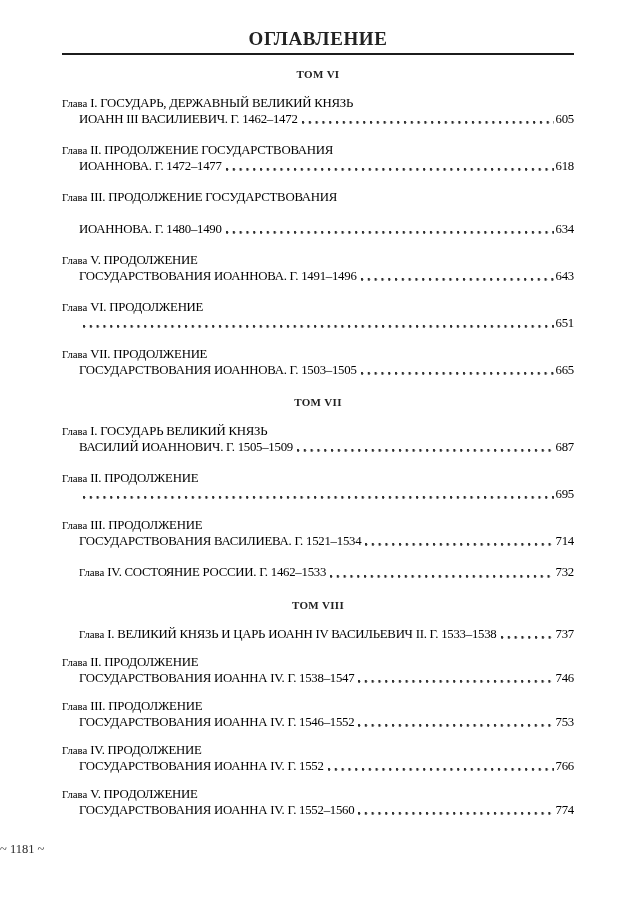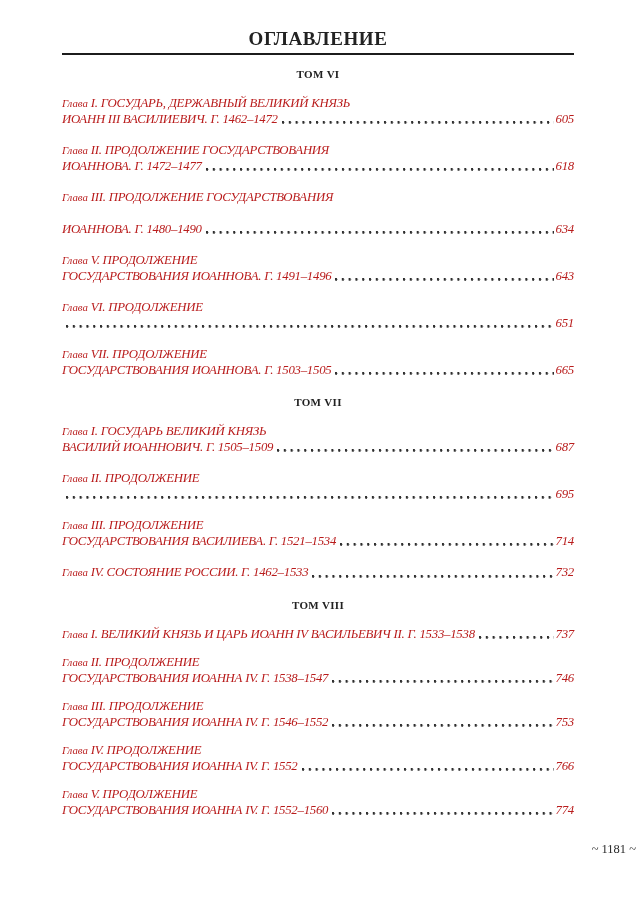--- a/index.html
+++ b/index.html
@@ -37,44 +37,43 @@
     text-align: center;
     letter-spacing: 0.3px;
     margin-top: 11px;
     margin-bottom: 13px;
   }
   .entry {
     font-size: 12.8px;
     line-height: 15.5px;
     letter-spacing: -0.25px;
     margin-bottom: 16px;
-    color: #b91c1c;
-    font-style: italic;
+    color: #000000;
   }
   .volume:nth-of-type(3) .entry { margin-bottom: 13px; }
   .entry-line { white-space: nowrap; }
-  .leader-row { display: flex; }
+  .leader-row { display: flex; margin-left: 17px; }
   .entry-text { white-space: nowrap; flex: 0 0 auto; }
   .chapter-word { font-size: 10.8px; letter-spacing: 0; }
   .leader {
     flex: 1 1 auto;
     min-width: 10px;
     margin: 0 2px 0 4px;
     background-image: radial-gradient(circle at 1.1px 1.1px, #2e2e2e 1.05px, rgba(0,0,0,0) 1.5px);
     background-size: 6.8px 2.6px;
     background-repeat: repeat-x;
     background-position: left 0 bottom 3px;
   }
   .page-num { flex: 0 0 auto; white-space: nowrap; }
   .page-footer {
     position: absolute;
     left: 0;
     bottom: 21px;
     width: 100%;
-    text-align: right;
+    text-align: left;
     font-size: 12.5px;
     color: #2a2a2a;
   }
 </style>
 </head>
 <body>
 
 <div class="page">
   <header class="toc-header">
     <h1 class="toc-title">ОГЛАВЛЕНИЕ</h1>

